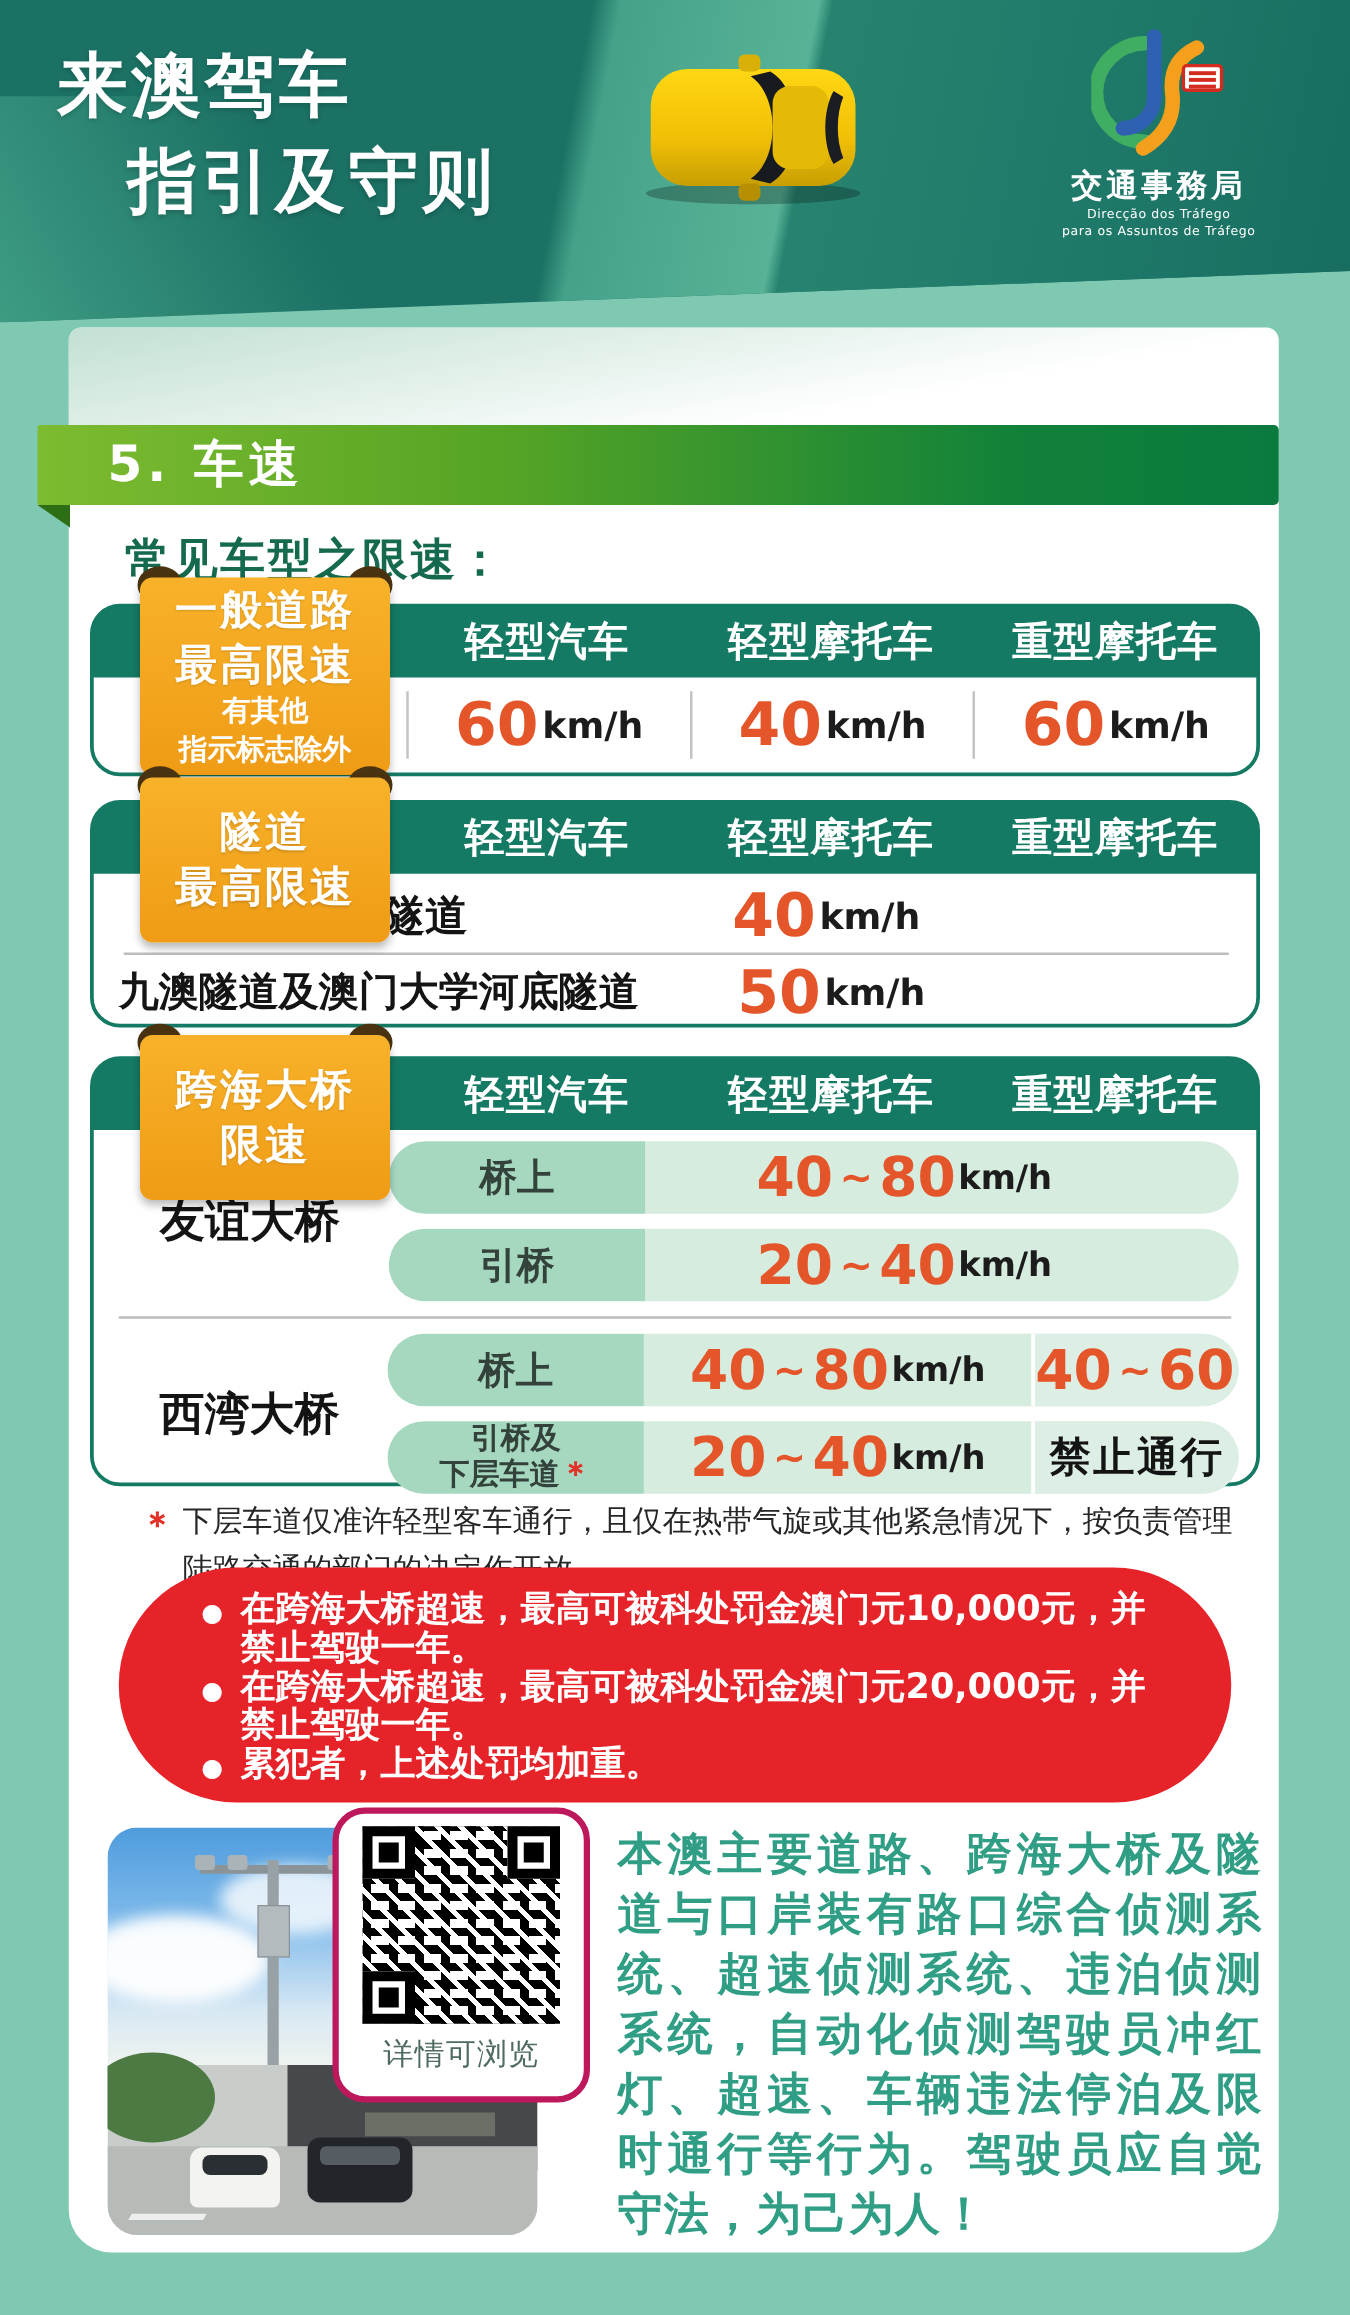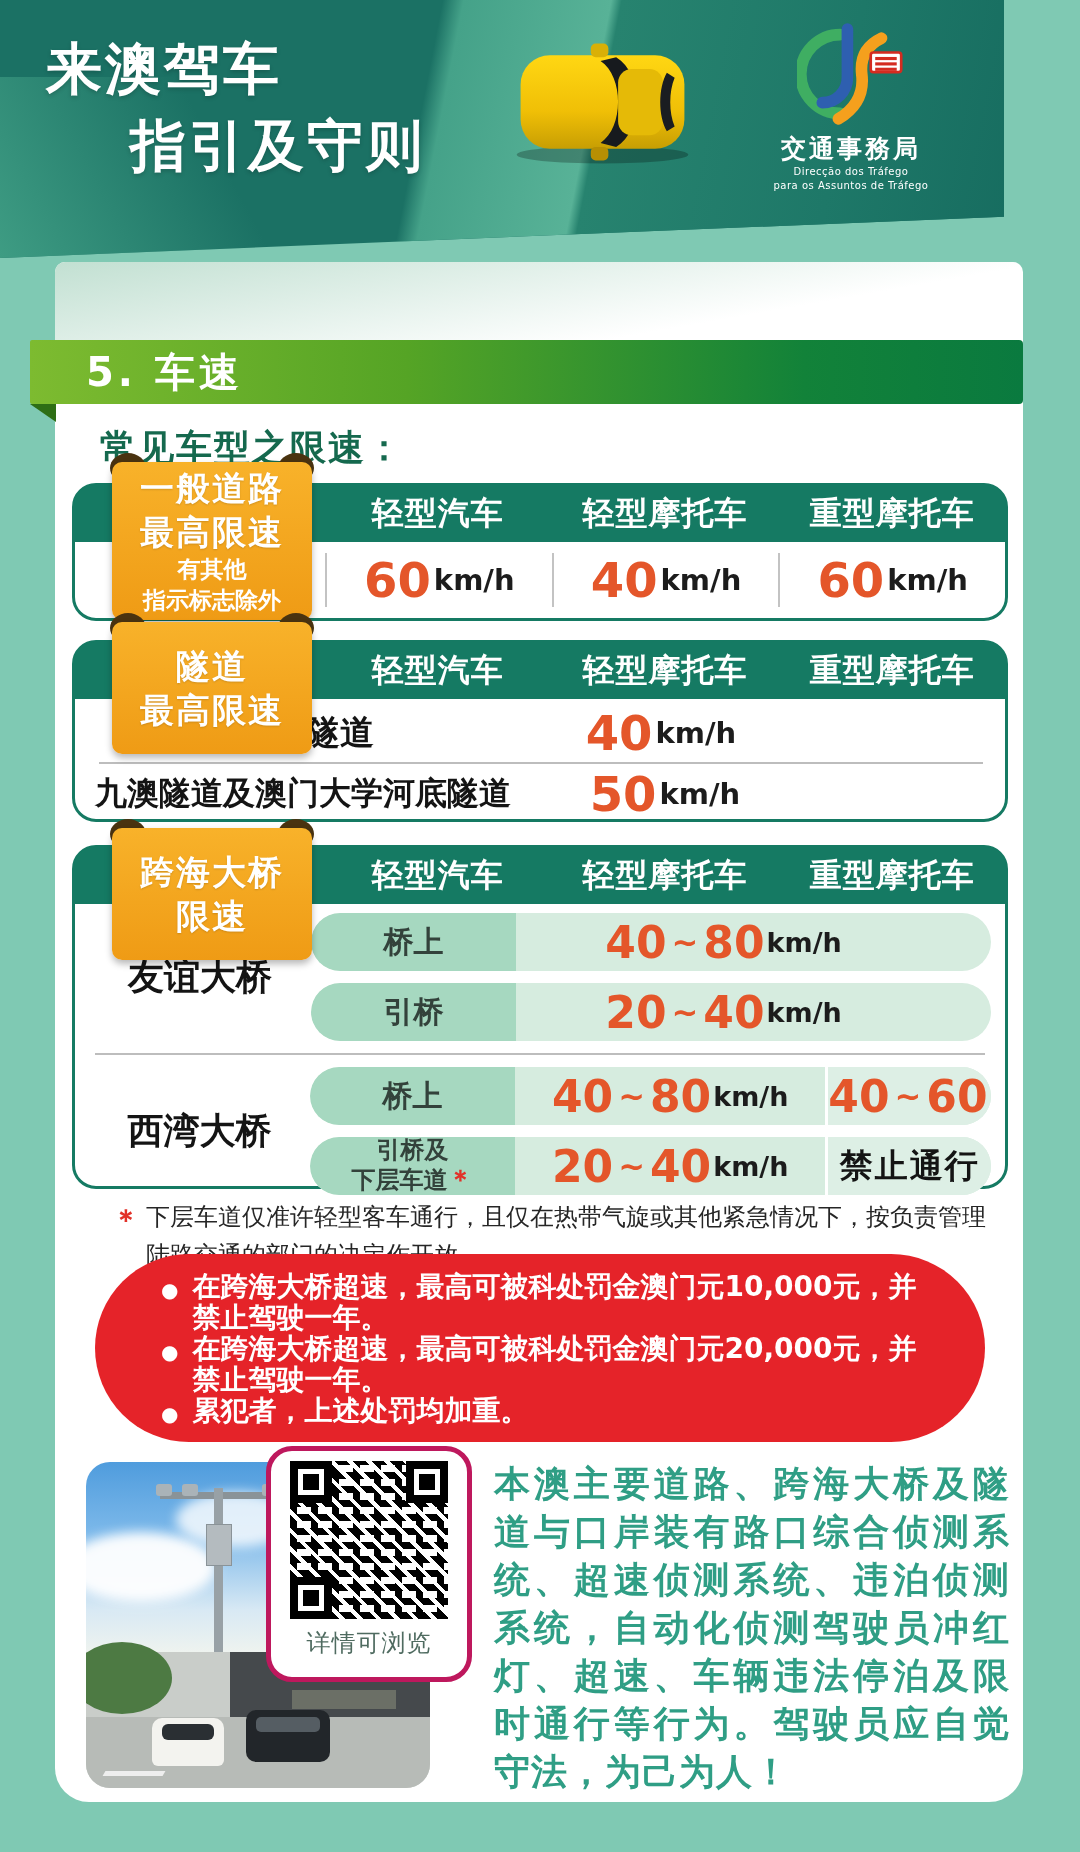--- a/index.html
+++ b/index.html
@@ -1,28 +1,28 @@
 <!DOCTYPE html>
 <html><head>
 <meta charset="utf-8">
 <style>
   html,body{margin:0;padding:0;background:#666;}
   .page{position:relative;width:1080px;height:1852px;overflow:hidden;
         background:#7fc9b3;font-family:"DejaVu Sans","Liberation Sans",sans-serif;}
 
   
-  .hdr{position:absolute;left:0;top:0;width:1004px;height:258px;background:#1b7164;
+  .hdr{position:absolute;left:0;top:0;width:1080px;height:258px;background:#1b7164;
        clip-path:polygon(0 0,100% 0,100% 84%,0 100%);}
   .hdr::before{content:'';position:absolute;inset:0;
        background:linear-gradient(101deg,rgba(0,0,0,0) 42%,#45a289 44%,#58b297 58%,#27836f 59%,#1e7868 82%,#176d60 100%);}
   .hdr::after{content:'';position:absolute;left:0;bottom:0;width:40%;height:70%;
        background:linear-gradient(62deg,#3e9c83 0%,rgba(62,156,131,0) 55%);}
   .hdr-title{position:absolute;left:46px;top:30px;color:#fff;font-weight:bold;
        font-size:56px;line-height:1.38;letter-spacing:3px;z-index:2;text-shadow:0 2px 4px rgba(0,0,0,.18);}
-  .hdr-title .l2{margin-left:84px;}
+  .hdr-title .l2{margin-left:56px;}
   .car{position:absolute;left:505px;top:36px;z-index:2;}
   .logo{position:absolute;right:58px;top:22px;width:190px;z-index:2;text-align:center;color:#fff;}
   .logo-cn{font-size:25px;font-weight:bold;letter-spacing:3px;margin-top:2px;}
   .logo-pt{font-size:10px;line-height:1.35;letter-spacing:.5px;}
 
   
   .banner{position:absolute;left:30px;top:340px;width:993px;height:64px;z-index:6;
        background:linear-gradient(90deg,#7dbb30 0%,#55a425 38%,#128239 78%,#0a7a3f 100%);
        border-radius:2px 4px 4px 2px;}
   .banner-label{color:#fff;font-size:40px;font-weight:bold;line-height:64px;padding-left:56px;letter-spacing:4px;}

